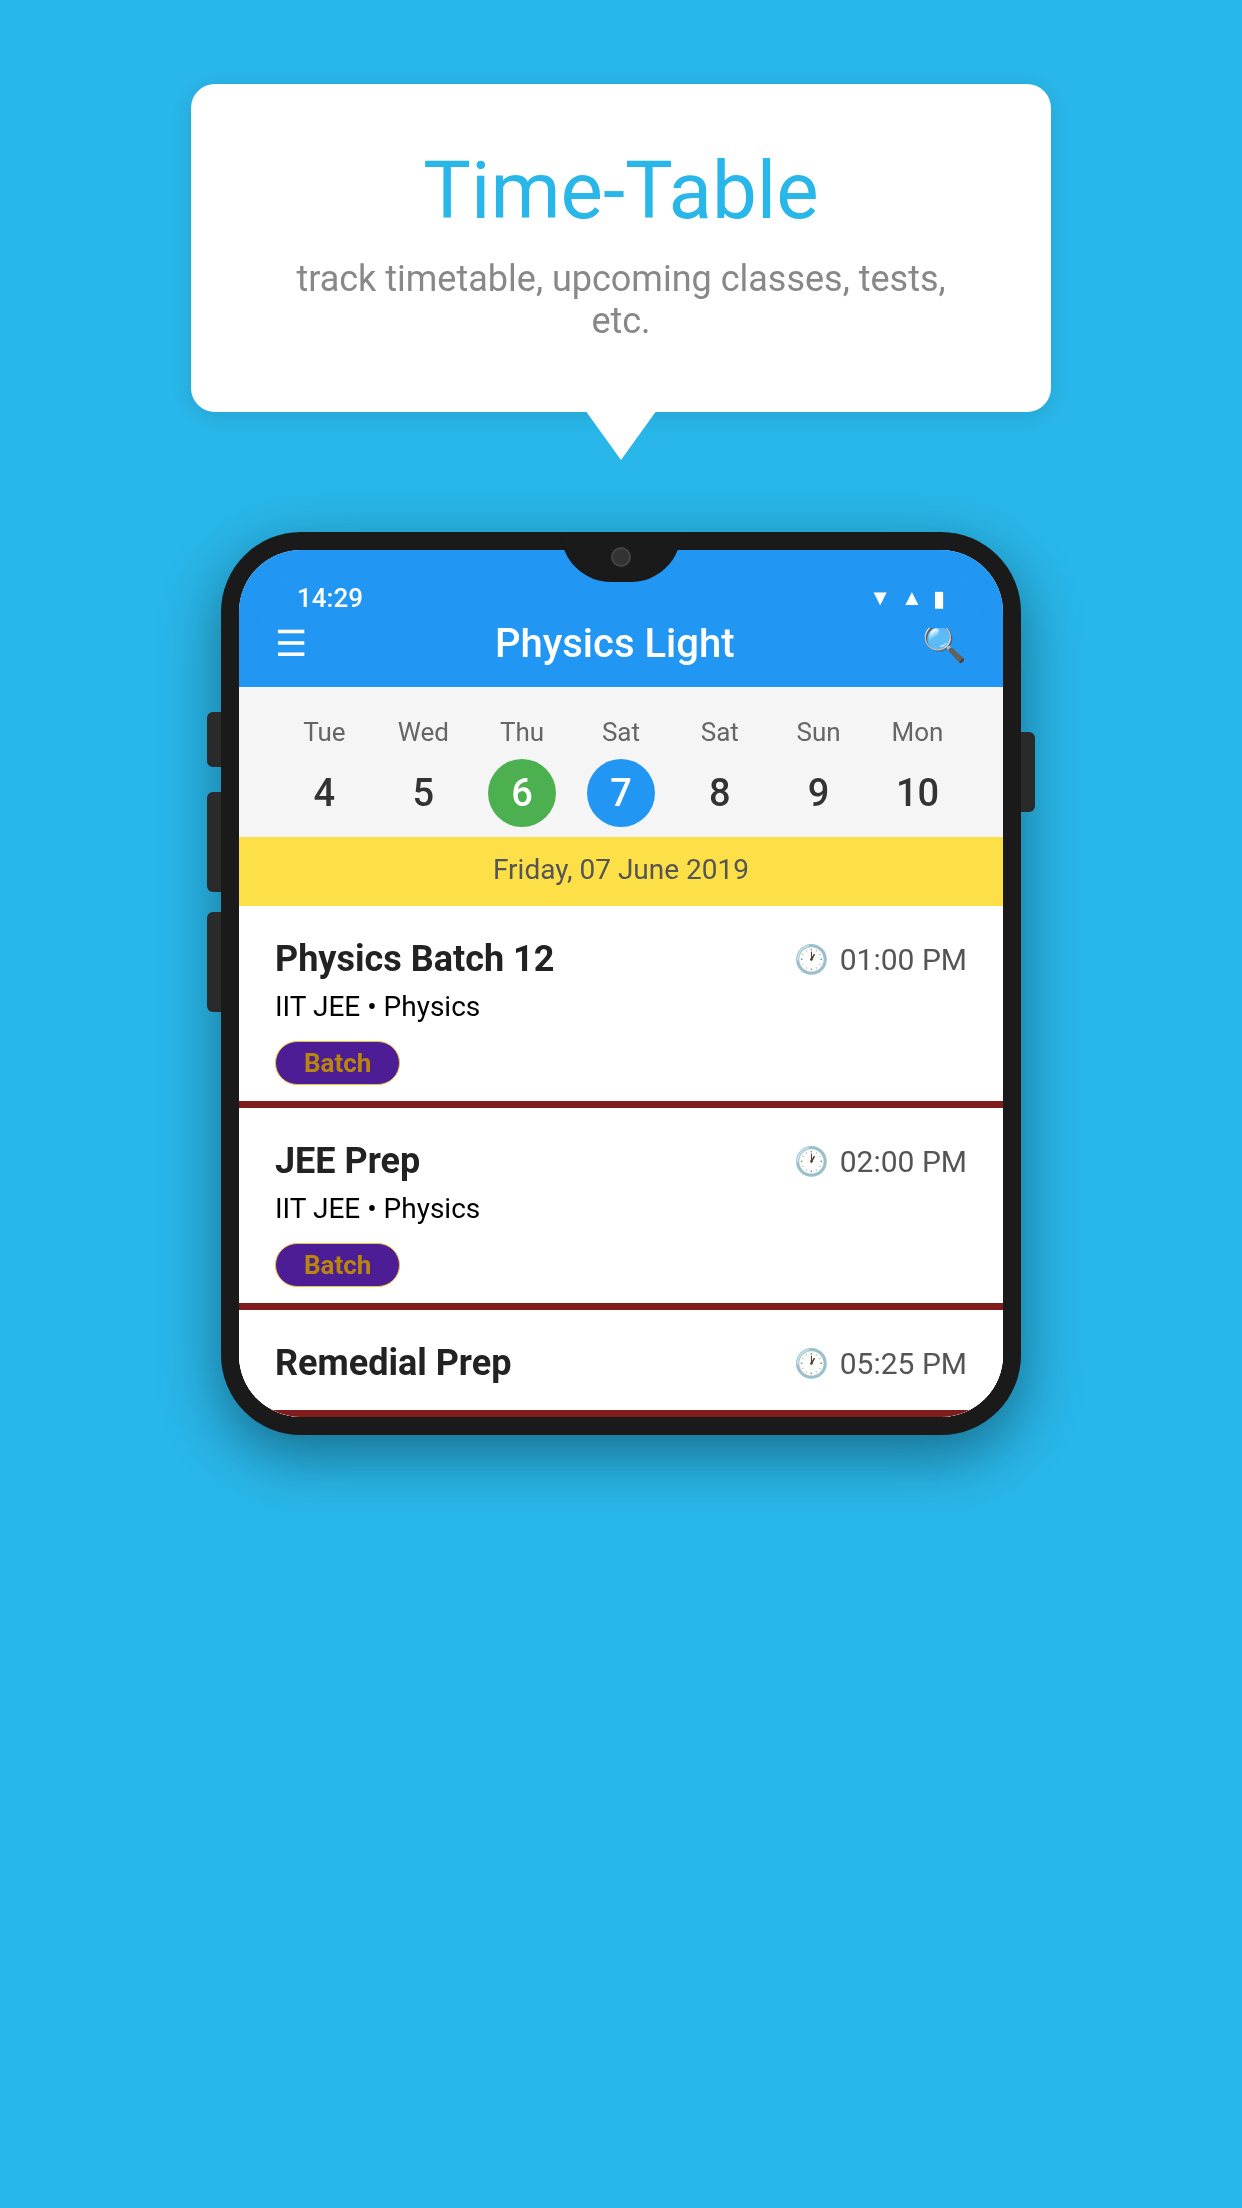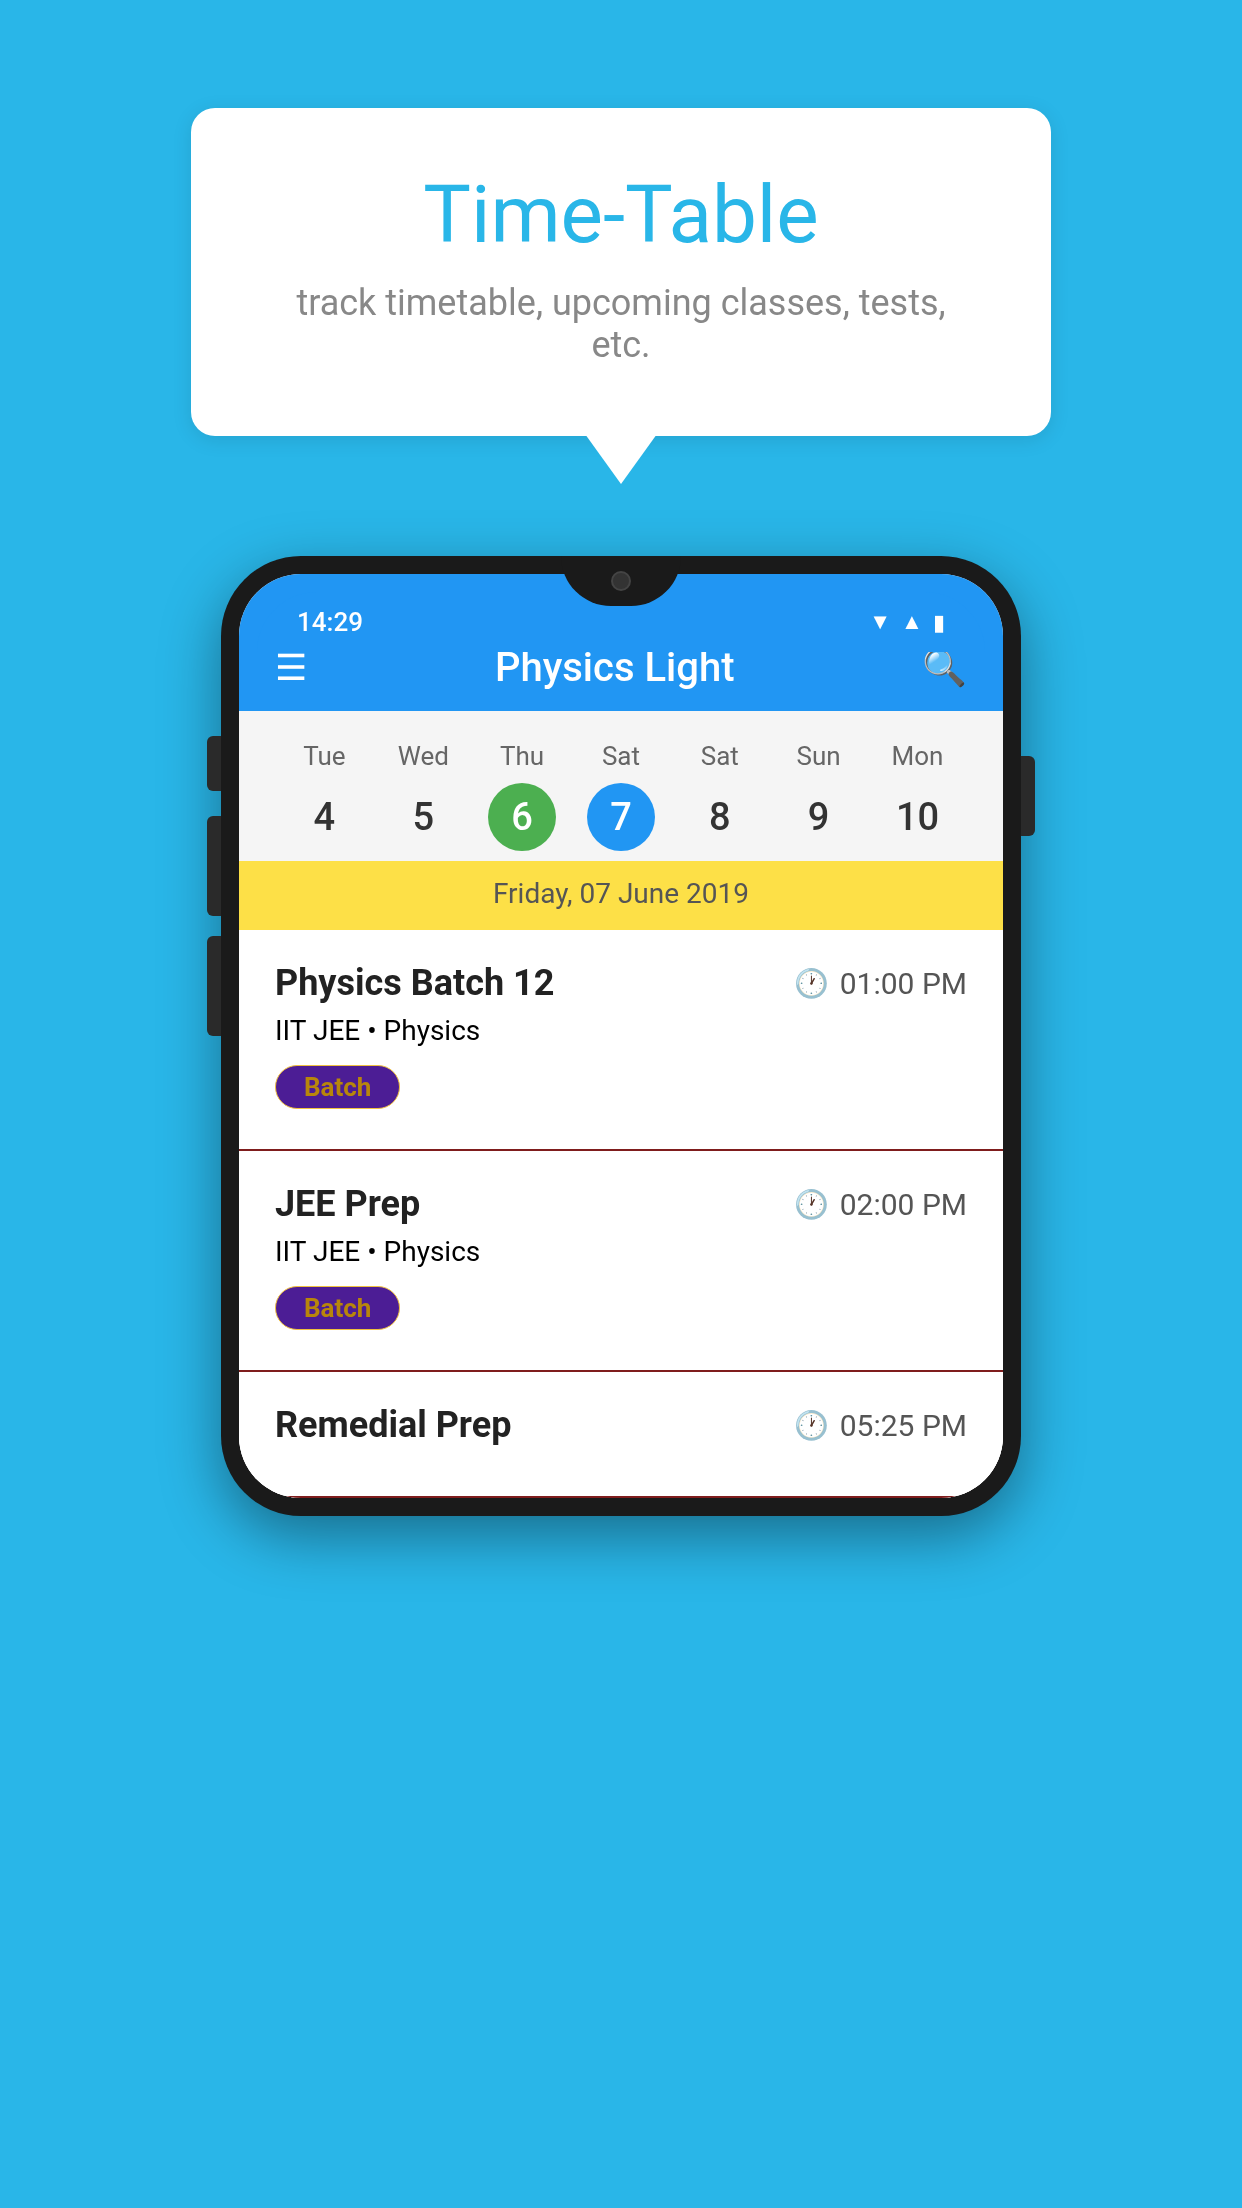--- a/index.html
+++ b/index.html
@@ -14,21 +14,21 @@
       display: flex;
       flex-direction: column;
       align-items: center;
     }
 
     
     .tooltip-card {
       background: white;
       border-radius: 24px;
       padding: 60px 80px 70px;
-      margin-top: 108px;
+      margin-top: 84px;
       width: 860px;
       text-align: center;
       position: relative;
       box-shadow: 0 4px 20px rgba(0,0,0,0.1);
     }
 
     .tooltip-card::after {
       content: '';
       position: absolute;
       bottom: -48px;
@@ -217,22 +217,22 @@
       background: #fde047;
     }
 
     
     .schedule-list {
       background: white;
     }
 
     .schedule-item {
       background: white;
-      padding: 32px 36px 40px;
-      border-bottom: 2px solid #7f1d1d;
+      padding: 32px 36px 16px;
+      border-bottom: 7px solid #7f1d1d;
     }
 
     .item-header {
       display: flex;
       justify-content: space-between;
       align-items: center;
       margin-bottom: 10px;
     }
 
     .item-title {

